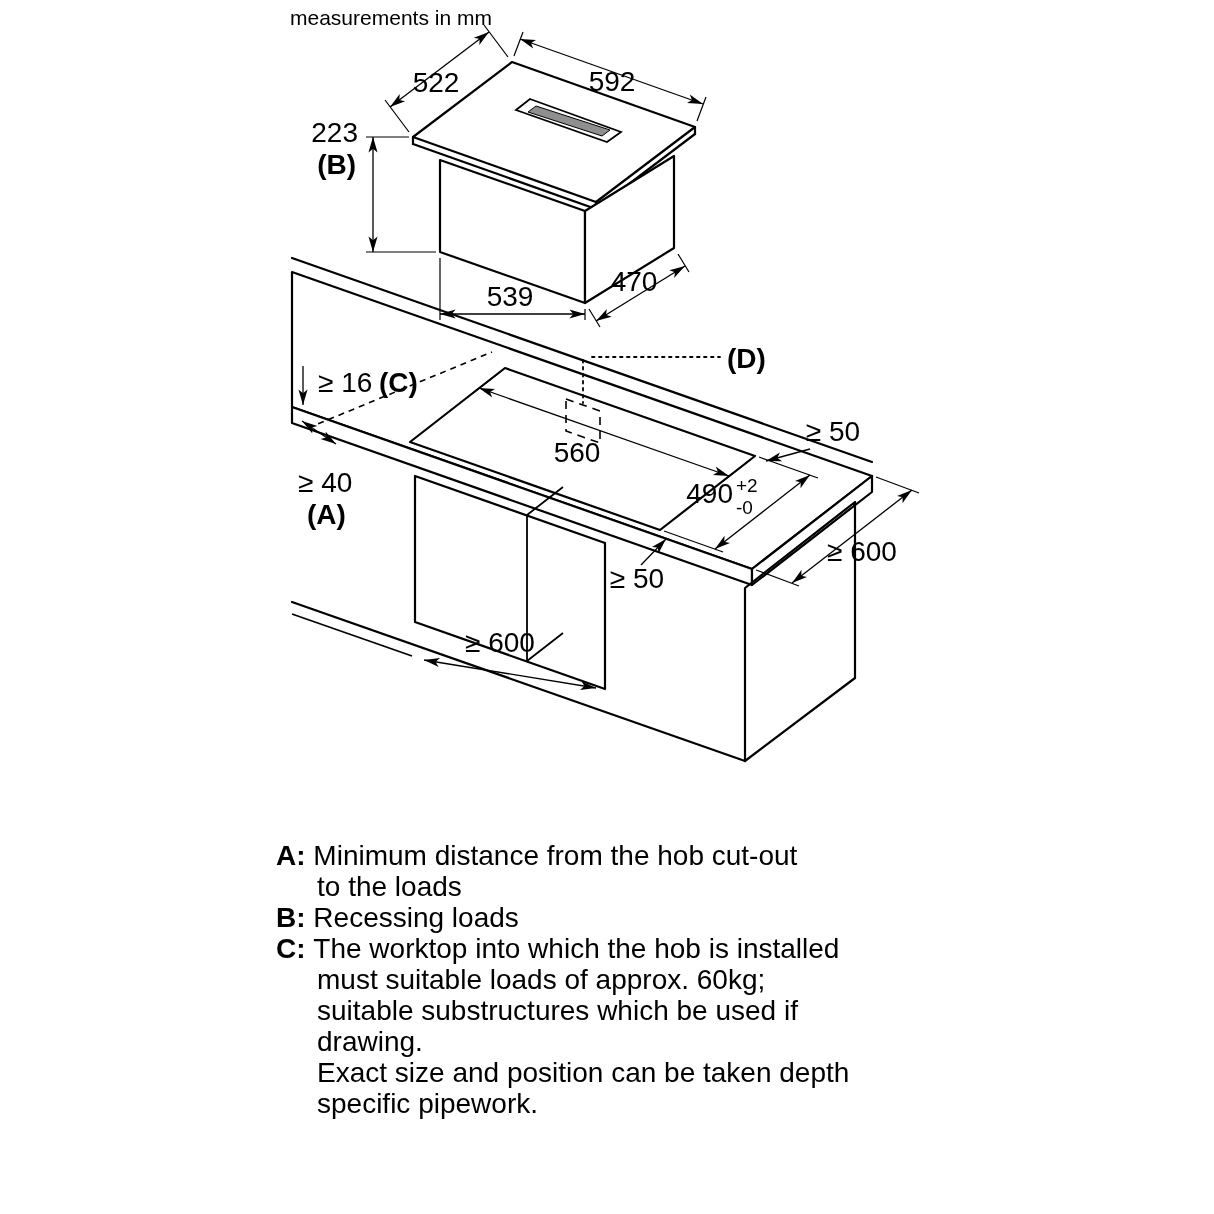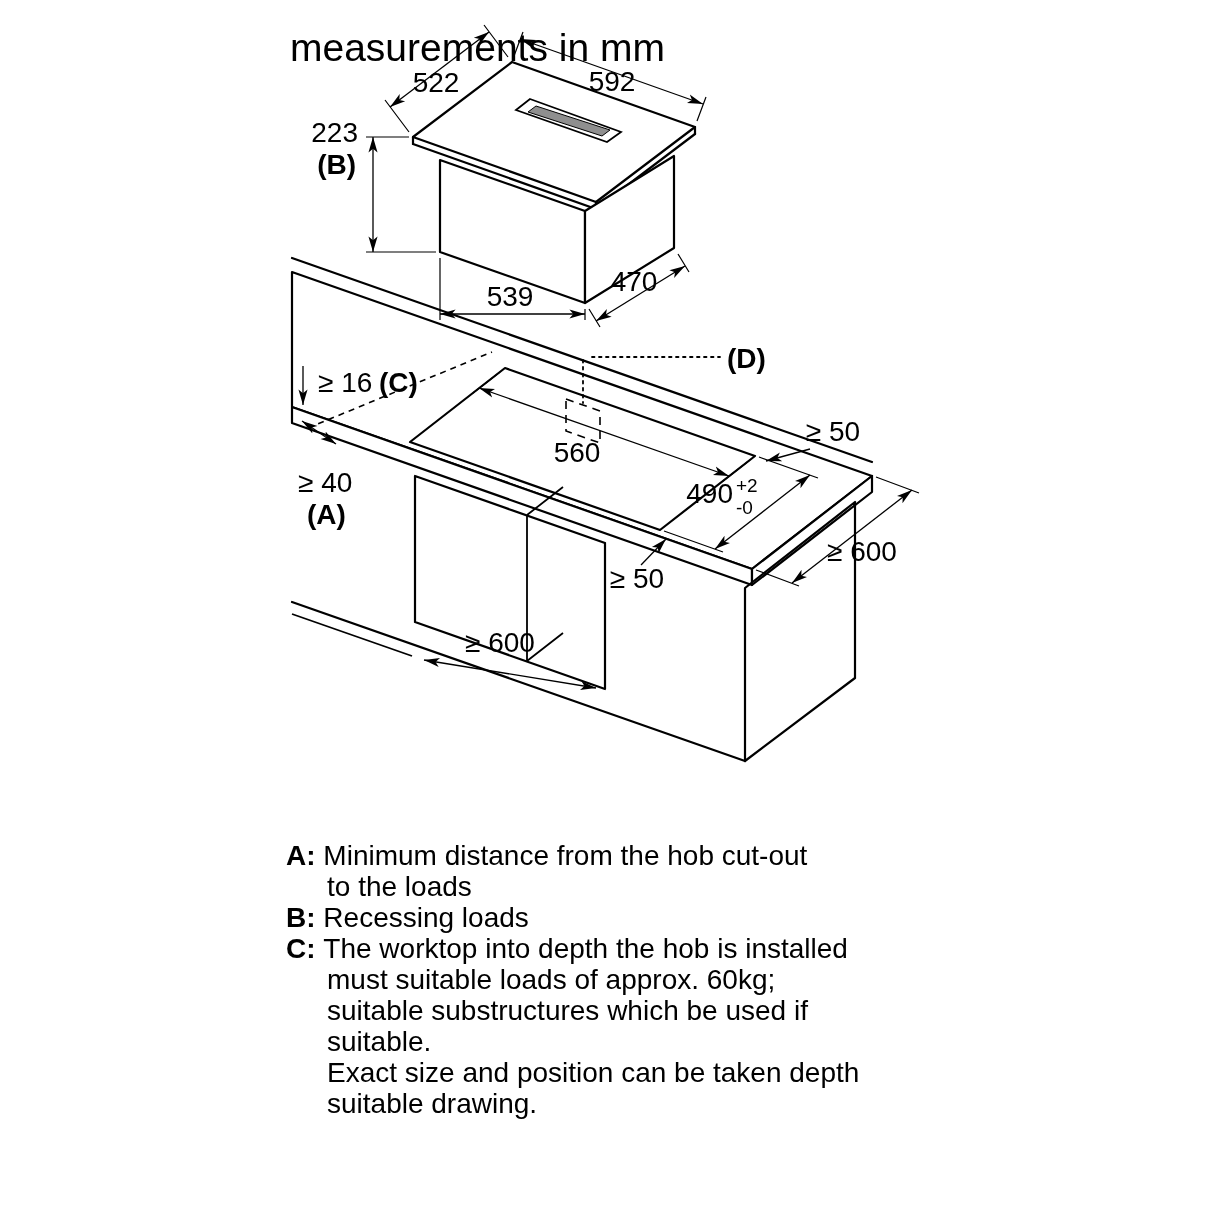--- a/index.html
+++ b/index.html
@@ -1,30 +1,30 @@
 <!DOCTYPE html>
 <html><head>
 <meta charset="utf-8">
 <style>
   html,body{margin:0;padding:0;background:#fff;}
   body{width:1214px;height:1214px;position:relative;font-family:"Liberation Sans",sans-serif;color:#000;}
-  .title{position:absolute;left:290px;top:6px;font-size:39px;margin-top:20px;}
+  .title{position:absolute;left:290px;top:6px;font-size:21px;}
   svg{position:absolute;left:0;top:0;}
   svg text{font-family:"Liberation Sans",sans-serif;font-size:28px;fill:#000;}
   .b{font-weight:bold;}
   .tol{font-size:19px;}
   .ol{fill:#fff;stroke:#000;stroke-width:2.2;stroke-linejoin:round;}
   .ln{fill:none;stroke:#000;stroke-width:2.2;stroke-linecap:round;}
   .thin{fill:none;stroke:#000;stroke-width:1.8;}
   .ext{fill:none;stroke:#000;stroke-width:1.2;}
   .dim{fill:none;stroke:#000;stroke-width:1.3;}
   .dash{fill:none;stroke:#000;stroke-width:1.6;stroke-dasharray:8 6;}
   .ddash{fill:none;stroke:#000;stroke-width:1.6;stroke-dasharray:6 5;}
   .dot{fill:none;stroke:#000;stroke-width:1.8;stroke-dasharray:2.5 4.5;stroke-linecap:round;}
-  .legend{position:absolute;left:286px;top:840px;font-size:28px;line-height:31px;}
+  .legend{position:absolute;left:276px;top:840px;font-size:28px;line-height:31px;}
   .lg-term,.lg-sep{font-weight:bold;}
   .lg-cont{padding-left:41px;}
 </style>
 </head>
 <body>
 
 <div class="title">measurements in mm</div>
 
 <svg width="1214" height="820" viewBox="0 0 1214 820">
   <defs>
@@ -155,22 +155,22 @@
 
 <div class="legend">
   <div>
     <div class="lg-line"><span class="lg-term">A</span><span class="lg-sep">: </span><span>Minimum distance from the hob cut-out</span></div>
     <div class="lg-line lg-cont">to the loads</div>
   </div>
   <div>
     <div class="lg-line"><span class="lg-term">B</span><span class="lg-sep">: </span><span>Recessing loads</span></div>
   </div>
   <div>
-    <div class="lg-line"><span class="lg-term">C</span><span class="lg-sep">: </span><span>The worktop into depth the hob is installed</span></div>
+    <div class="lg-line"><span class="lg-term">C</span><span class="lg-sep">: </span><span>The worktop into which the hob is installed</span></div>
     <div class="lg-line lg-cont">must suitable loads of approx. 60kg;</div>
     <div class="lg-line lg-cont">suitable substructures which be used if</div>
-    <div class="lg-line lg-cont">suitable.</div>
+    <div class="lg-line lg-cont">drawing.</div>
   </div>
   <div>
     <div class="lg-line lg-cont">Exact size and position can be taken depth</div>
-    <div class="lg-line lg-cont">suitable drawing.</div>
+    <div class="lg-line lg-cont">specific pipework.</div>
   </div>
 </div>
 
 </body></html>

